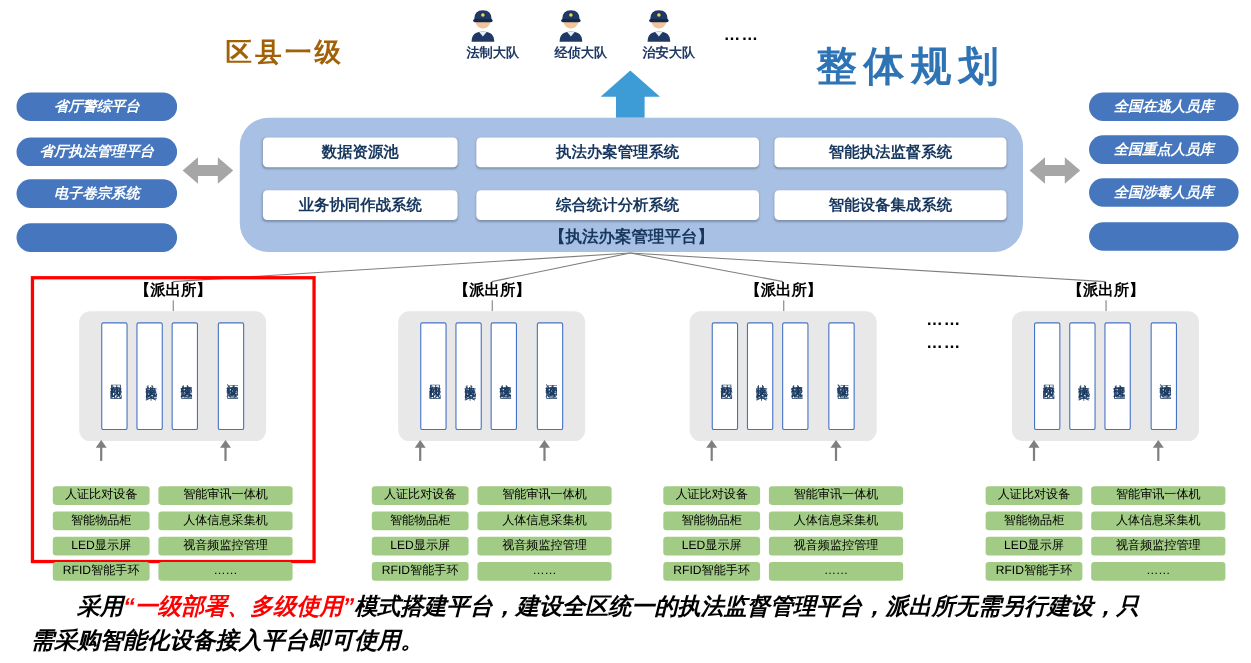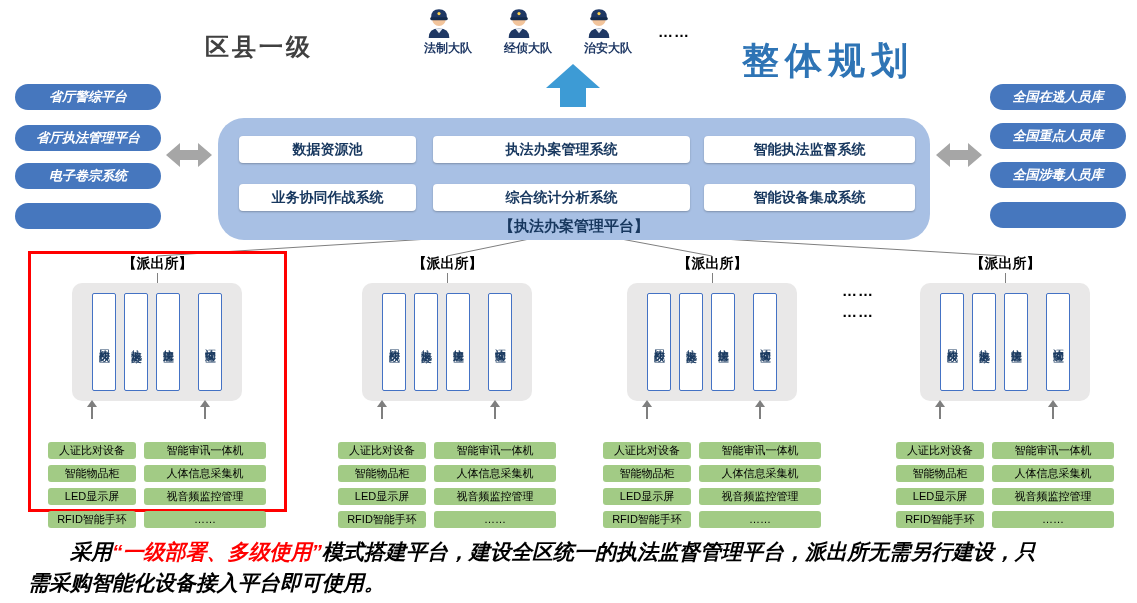--- a/index.html
+++ b/index.html
@@ -2,39 +2,39 @@
 <html><head>
 <meta charset="utf-8">
 <style>
   * { margin:0; padding:0; box-sizing:border-box; }
   html,body { background:#ffffff; font-family:"Liberation Sans","DejaVu Sans",sans-serif; }
   .canvas { position:relative; width:1137px; height:603px; background:#fff; overflow:hidden; }
 
   .connector-layer { position:absolute; left:0; top:0; z-index:0; }
 
   .level-label { position:absolute; left:205px; top:31px; font-size:24px; font-weight:bold;
-                 color:#404040; letter-spacing:3px; z-index:2; }
+                 color:#a16207; letter-spacing:3px; z-index:2; }
   .main-title  { position:absolute; left:742px; top:36px; font-size:37px; font-weight:bold;
                  color:#2E74B5; letter-spacing:6px; z-index:2; }
 
   .departments { position:absolute; left:424px; top:5px; display:flex; align-items:flex-start; z-index:2; }
   .dept { width:62px; display:flex; flex-direction:column; align-items:flex-start; margin-right:18px; }
   .dept:last-of-type { margin-right:0; }
   .dept-label { margin-top:1px; font-size:12px; font-weight:bold; color:#1F3864; white-space:nowrap; }
   .dept-ellipsis { font-size:15px; font-weight:bold; color:#000; margin:18px 0 0 -6px; letter-spacing:1px; }
 
   .pill { position:absolute; height:26px; border-radius:13px; background:#4677BE; color:#fff;
           font-size:13px; font-weight:bold; text-align:center; line-height:26px; z-index:2; white-space:nowrap;font-style:italic; }
   .pill.l { left:15px;  width:146px; }
   .pill.r { left:990px; width:136px; }
   .pill.l0{top:84px}  .pill.l1{top:125px} .pill.l2{top:163px} .pill.l3{top:203px}
   .pill.r0{top:84px}  .pill.r1{top:123px} .pill.r2{top:162px} .pill.r3{top:202px}
 
   .platform { position:absolute; left:218px; top:107px; width:712px; height:122px;
-              background:#A8C0E4; border-radius:26px; z-index:1;margin-top:11px; }
+              background:#A8C0E4; border-radius:26px; z-index:1; }
   .mod { position:absolute; height:27px; line-height:27px; background:#fff; border-radius:4px;
          text-align:center; font-size:14px; font-weight:bold; color:#17375E;
          box-shadow:0 1px 2px rgba(0,0,0,.25); white-space:nowrap; }
   .mod.m1{left:21px;top:18px;width:177px}  .mod.m2{left:215px;top:18px;width:257px}
   .mod.m3{left:486px;top:18px;width:211px} .mod.m4{left:21px;top:66px;width:177px}
   .mod.m5{left:215px;top:66px;width:257px} .mod.m6{left:486px;top:66px;width:211px}
   .platform-label { position:absolute; left:0; bottom:4px; width:100%; text-align:center;
                     font-size:15px; font-weight:bold; color:#17375E; }
 
   #stations { position:absolute; left:0; top:253px; width:1137px; height:262px; z-index:1; }

